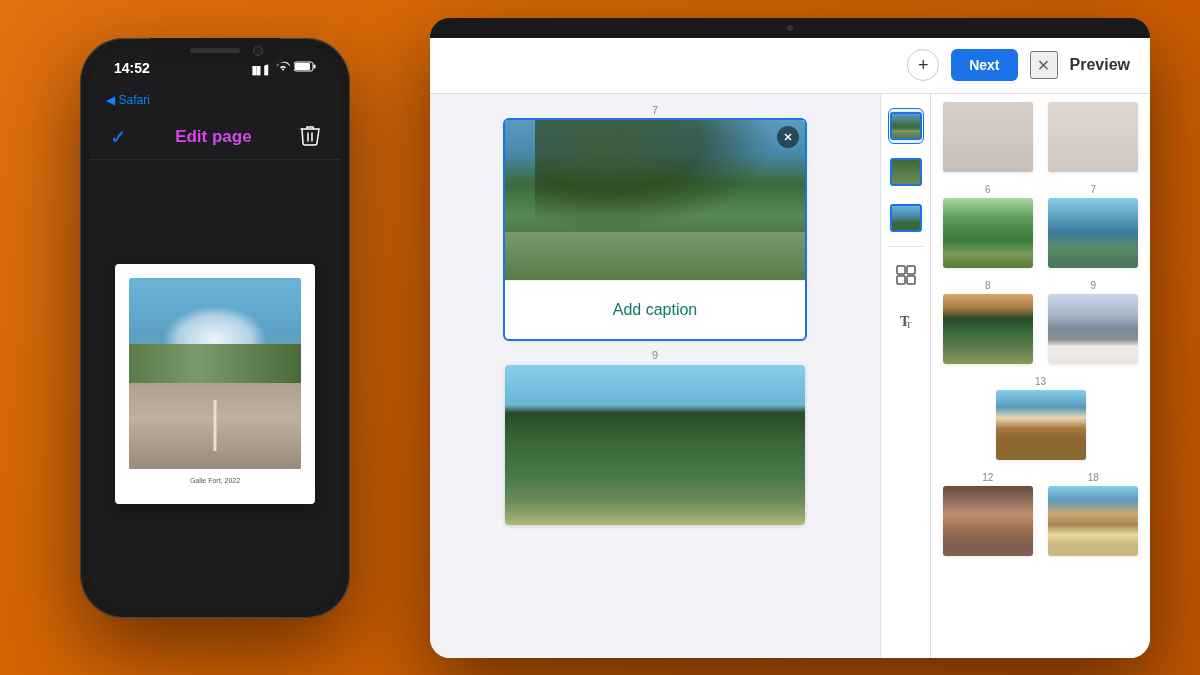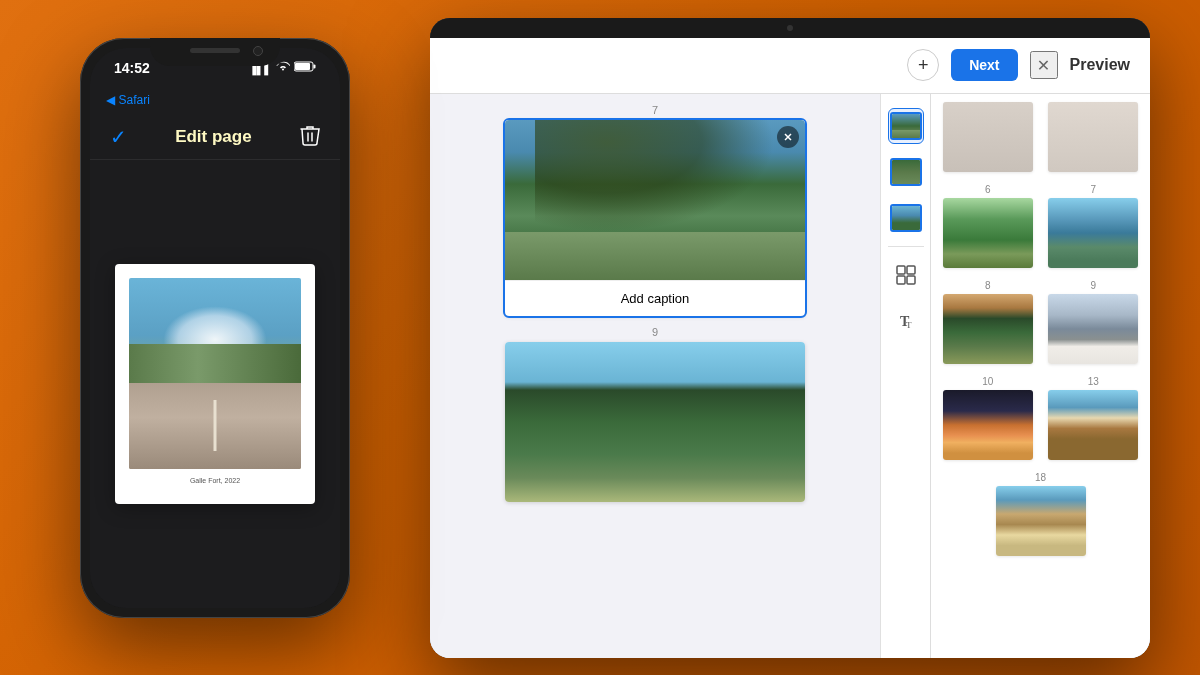--- a/index.html
+++ b/index.html
@@ -136,21 +136,21 @@
       padding: 8px 20px;
       border-bottom: 1px solid #2c2c2e;
     }
 
     .phone-toolbar-check {
       color: #0a84ff;
       font-size: 20px;
     }
 
     .phone-toolbar-title {
-      color: #fef9c3;
+      color: #d946ef;
       font-size: 17px;
       font-weight: 600;
     }
 
     .phone-toolbar-trash {
       color: white;
       font-size: 18px;
     }
 
     .phone-content {
@@ -413,23 +413,23 @@
     }
 
     .photo-trees2 {
       width: 100%;
       height: 100%;
       background: linear-gradient(180deg, #87ceeb 0%, #6ab4d4 25%, #2a4a2a 30%, #3a6a3a 50%, #4a7a4a 70%, #6a8a5a 85%, #aab87a 100%);
     }
 
     .caption-add {
       text-align: center;
-      color: #000000;
-      font-size: 13px;
-      padding: 10px;
+      color: #0f766e;
+      font-size: 16px;
+      padding: 20px;
       border-top: 1px solid #eee;
     }
 
     
     .tablet-tools {
       width: 50px;
       background: white;
       border-left: 1px solid #e0e0e0;
       display: flex;
       flex-direction: column;
@@ -699,30 +699,30 @@
               <div class="preview-thumb photo-trees-wide"></div>
             </div>
             <div class="preview-item">
               <div class="preview-num">9</div>
               <div class="preview-thumb photo-colonnades"></div>
             </div>
           </div>
 
           <div class="preview-row">
             <div class="preview-item">
-              <div class="preview-num">10</div>
-              <div class="preview-thumb photo-night"></div>
-            </div>
-            <div class="preview-item">
               <div class="preview-num">13</div>
               <div class="preview-thumb photo-resort"></div>
             </div>
           </div>
 
           <div class="preview-row">
+            <div class="preview-item">
+              <div class="preview-num">12</div>
+              <div class="preview-thumb photo-portrait"></div>
+            </div>
             <div class="preview-item">
               <div class="preview-num">18</div>
               <div class="preview-thumb photo-building"></div>
             </div>
           </div>
 
         </div>
       </div>
     </div>
   </div>

